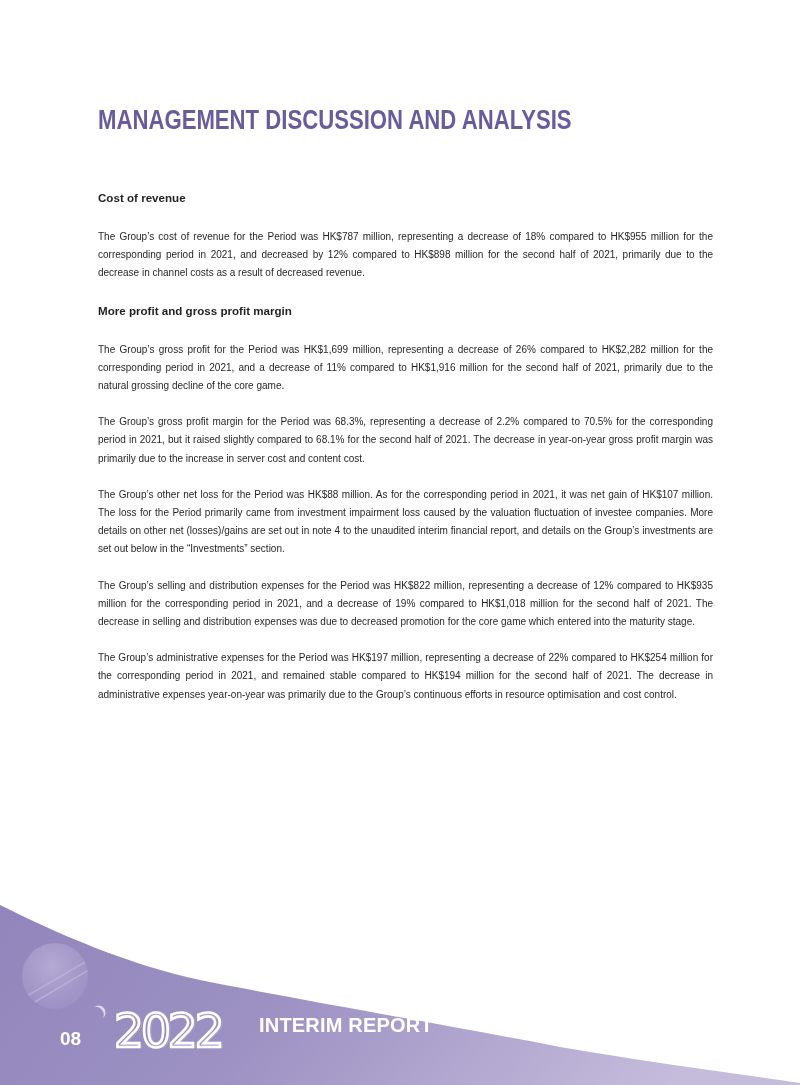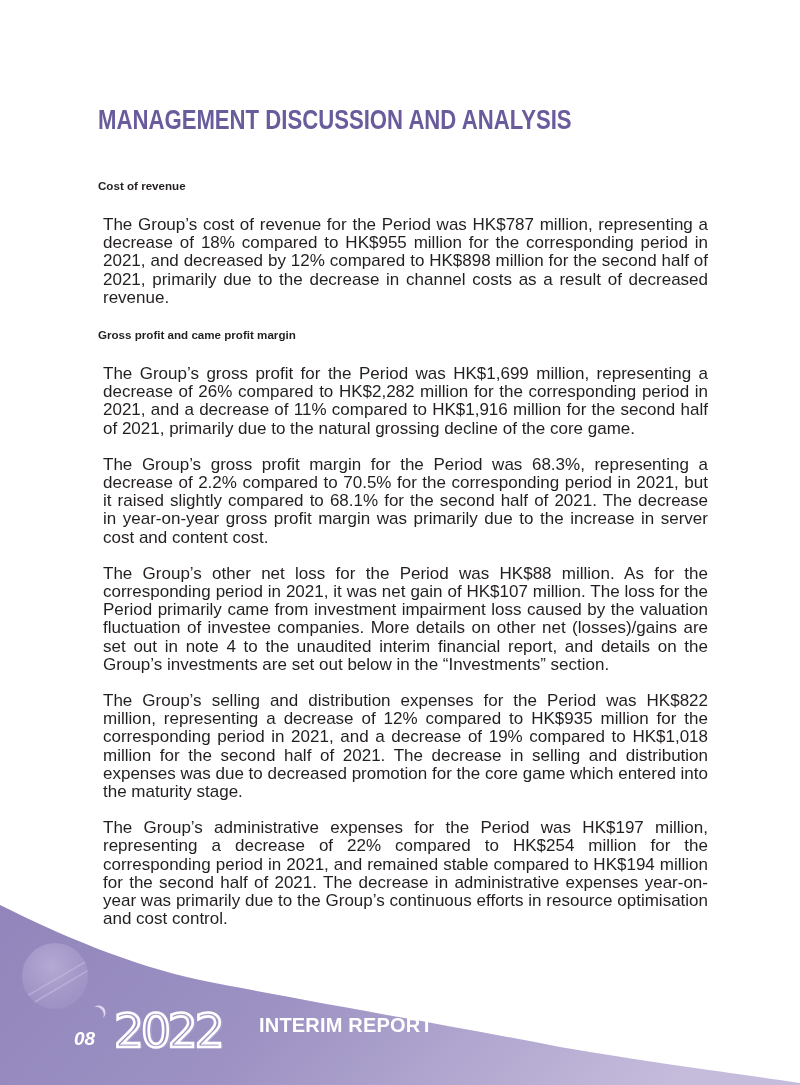--- a/index.html
+++ b/index.html
@@ -26,58 +26,57 @@
     line-height: 32px;
     letter-spacing: 0px;
     color: #6a5b9c;
     transform: scaleX(0.82);
     transform-origin: left top;
     white-space: nowrap;
   }
   .content {
     position: absolute;
     left: 98px;
-    top: 176px;
+    top: 188px;
     width: 615px;
   }
   .section-heading {
     margin: 0;
     font-weight: bold;
     font-size: 11.6px;
     line-height: 19px;
     color: #231f20;
   }
   .para {
-    margin: 5px;
-    font-size: 17px;
+    margin: 0;
+    font-size: 10px;
     line-height: 18.2px;
     text-align: justify;
     color: #231f20;
   }
   .section-heading + .para { margin-top: 21px; }
   .para + .para { margin-top: 18px; }
   .para + .section-heading { margin-top: 18px; }
 
   .footer-art {
     position: absolute;
     left: 0;
     top: 880px;
     width: 800px;
     height: 205px;
   }
   .folio {
     position: absolute;
-    left: 74px;
+    left: 60px;
     top: 1029px;
     font-family: "Liberation Sans", sans-serif;
     font-weight: bold;
     font-size: 19px;
     line-height: 20px;
     color: #ffffff;
-    font-style: italic;
   }
   .year {
     position: absolute;
     left: 114px;
     top: 1005px;
     font-family: "DejaVu Sans", sans-serif;
     font-weight: normal;
     font-size: 47px;
     line-height: 52px;
     letter-spacing: -3px;
@@ -99,21 +98,21 @@
 </style>
 </head>
 <body>
 
 <h1 class="page-title">MANAGEMENT DISCUSSION AND ANALYSIS</h1>
 
 <div class="content">
   <h2 class="section-heading">Cost of revenue</h2>
   <p class="para">The Group’s cost of revenue for the Period was HK$787 million, representing a decrease of 18% compared to HK$955 million for the corresponding period in 2021, and decreased by 12% compared to HK$898 million for the second half of 2021, primarily due to the decrease in channel costs as a result of decreased revenue.</p>
 
-  <h2 class="section-heading">Gross profit and came profit margin</h2>
+  <h2 class="section-heading">More profit and gross profit margin</h2>
   <p class="para">The Group’s gross profit for the Period was HK$1,699 million, representing a decrease of 26% compared to HK$2,282 million for the corresponding period in 2021, and a decrease of 11% compared to HK$1,916 million for the second half of 2021, primarily due to the natural grossing decline of the core game.</p>
   <p class="para">The Group’s gross profit margin for the Period was 68.3%, representing a decrease of 2.2% compared to 70.5% for the corresponding period in 2021, but it raised slightly compared to 68.1% for the second half of 2021. The decrease in year-on-year gross profit margin was primarily due to the increase in server cost and content cost.</p>
 
   <p class="para">The Group’s other net loss for the Period was HK$88 million. As for the corresponding period in 2021, it was net gain of HK$107 million. The loss for the Period primarily came from investment impairment loss caused by the valuation fluctuation of investee companies. More details on other net (losses)/gains are set out in note 4 to the unaudited interim financial report, and details on the Group’s investments are set out below in the “Investments” section.</p>
 
   <p class="para">The Group’s selling and distribution expenses for the Period was HK$822 million, representing a decrease of 12% compared to HK$935 million for the corresponding period in 2021, and a decrease of 19% compared to HK$1,018 million for the second half of 2021. The decrease in selling and distribution expenses was due to decreased promotion for the core game which entered into the maturity stage.</p>
 
   <p class="para">The Group’s administrative expenses for the Period was HK$197 million, representing a decrease of 22% compared to HK$254 million for the corresponding period in 2021, and remained stable compared to HK$194 million for the second half of 2021. The decrease in administrative expenses year-on-year was primarily due to the Group’s continuous efforts in resource optimisation and cost control.</p>
 </div>
 

